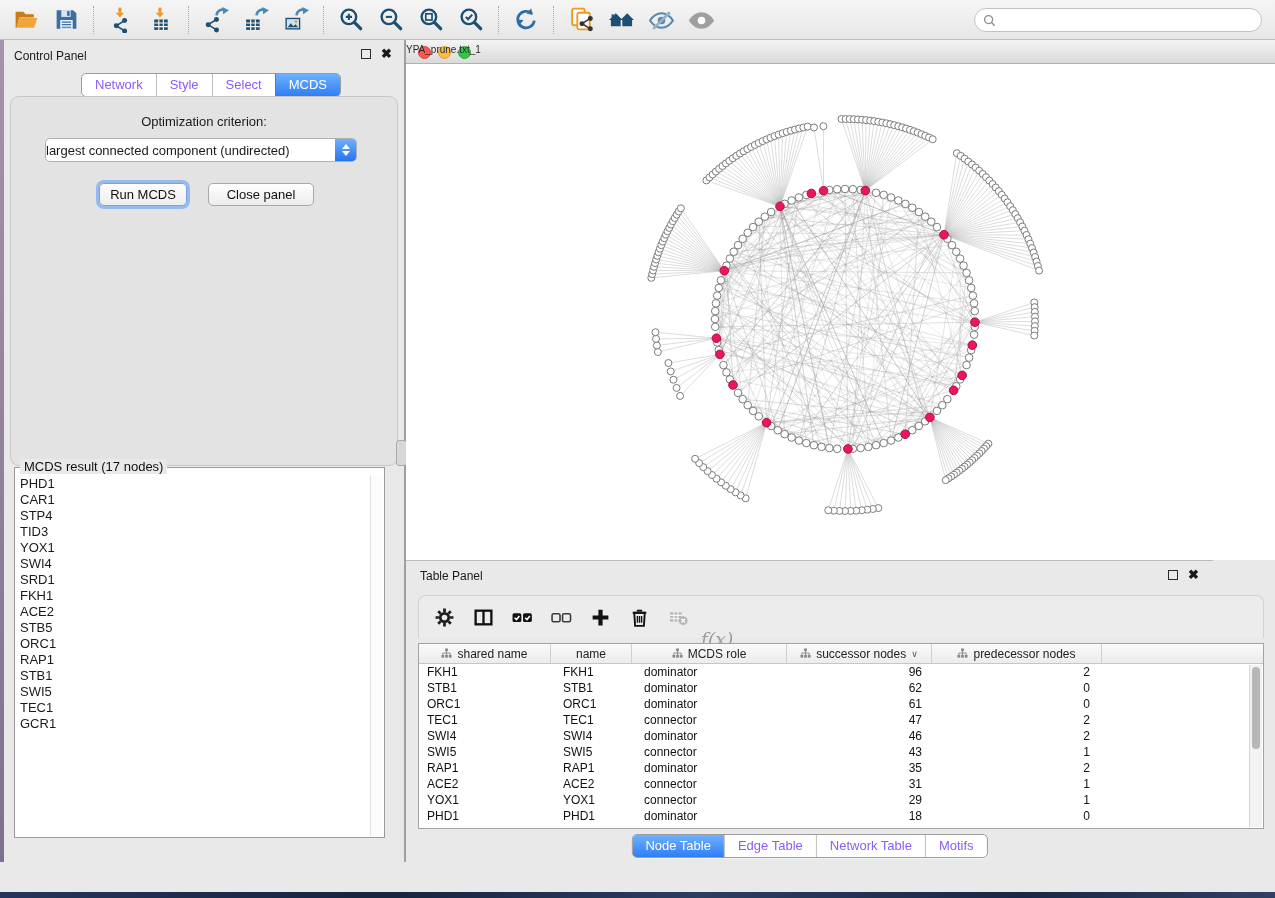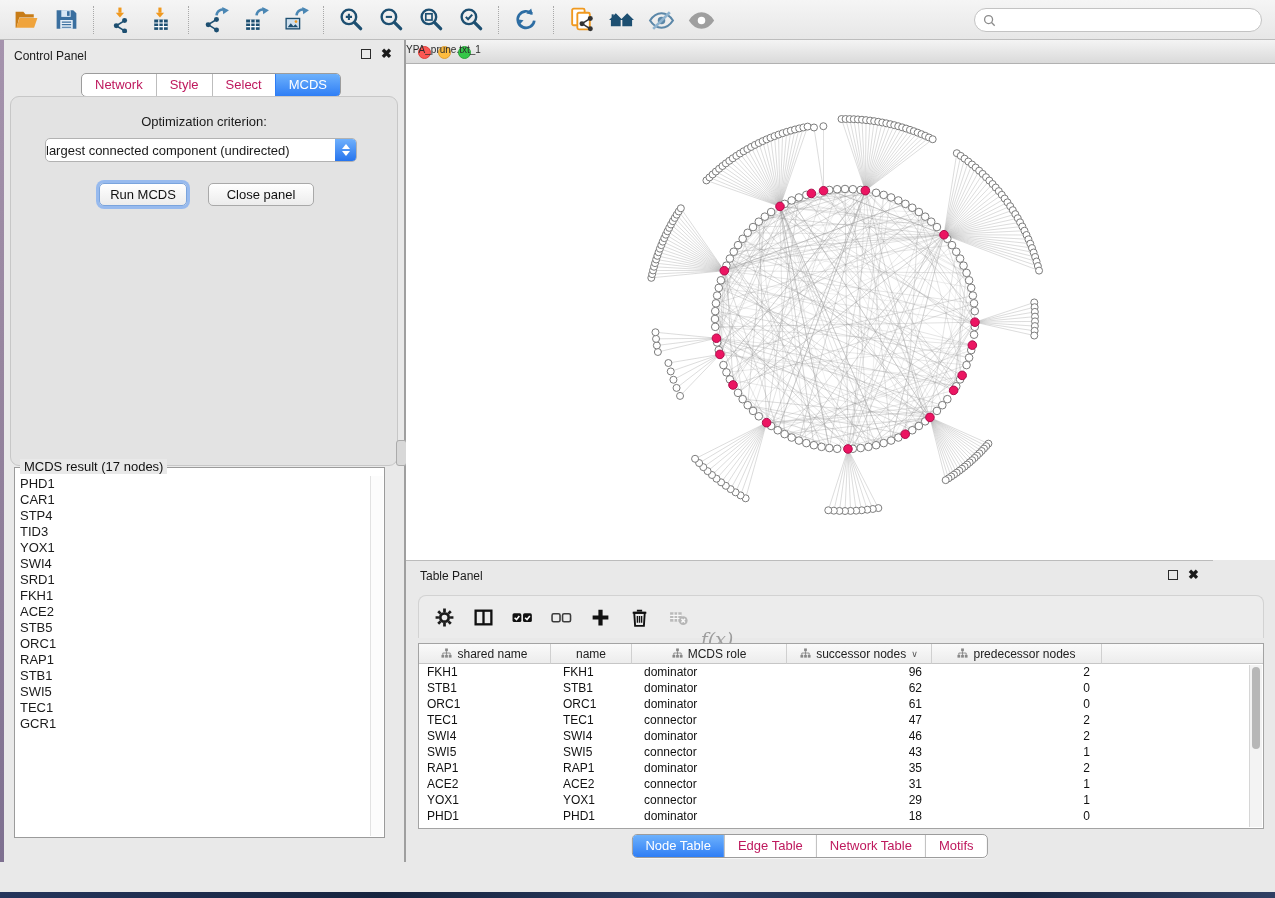--- a/index.html
+++ b/index.html
@@ -25,21 +25,21 @@
   .bottom-strip{position:absolute;left:0;top:892px;width:1275px;height:6px;
                 background:linear-gradient(90deg,#25355c,#16243f 30%,#2c3d63 55%,#1a2845 80%,#303f63);}
   
   .control-panel{position:absolute;left:4px;top:40px;width:400px;height:822px;background:#e9e9e9;}
   .panel-title{position:absolute;left:10px;top:9px;font-size:12px;color:#1b1b1b;}
   .win-btns{position:absolute;right:12px;top:9px;display:flex;gap:10px;align-items:center;}
   .float-glyph{width:10px;height:10px;border:1.6px solid #2b2b2b;display:inline-block;box-sizing:border-box;}
   .close-glyph{font-size:13px;font-weight:bold;color:#1a1a1a;line-height:10px;}
   .seg-tabs{position:absolute;display:flex;border:1px solid #9c9c9c;border-radius:5px;
             background:#fff;overflow:hidden;height:22px;box-shadow:0 1px 0 rgba(255,255,255,.6);}
-  .seg-tab{padding:0 13px;line-height:22px;font-size:13px;color:#be185d;border-left:1px solid #bdbdbd;white-space:nowrap;}
+  .seg-tab{padding:0 13px;line-height:22px;font-size:13px;color:#8b5cf6;border-left:1px solid #bdbdbd;white-space:nowrap;}
   .seg-tab:first-child{border-left:none;}
   .seg-tab.selected{background:linear-gradient(#6db1fc,#2f7ef5);color:#fff;border-left-color:#2f7ef5;}
   .cp-tabs{left:77px;top:33px;}
   .cp-inner{position:absolute;left:6px;top:56px;width:386px;height:368px;background:#e3e3e3;
             border:1px solid #c7c7c7;border-radius:9px;}
   .opt-label{position:absolute;left:0;top:17px;width:100%;text-align:center;font-size:13px;}
   .dropdown{position:absolute;left:34px;top:41px;width:312px;height:24px;background:#fff;
             border:1px solid #b2b2b2;border-radius:5px;box-sizing:border-box;display:flex;align-items:center;}
   .dropdown-text{flex:1;font-size:13px;white-space:nowrap;overflow:hidden;}
   .dropdown-stepper{width:21px;height:22px;border-radius:0 4px 4px 0;

